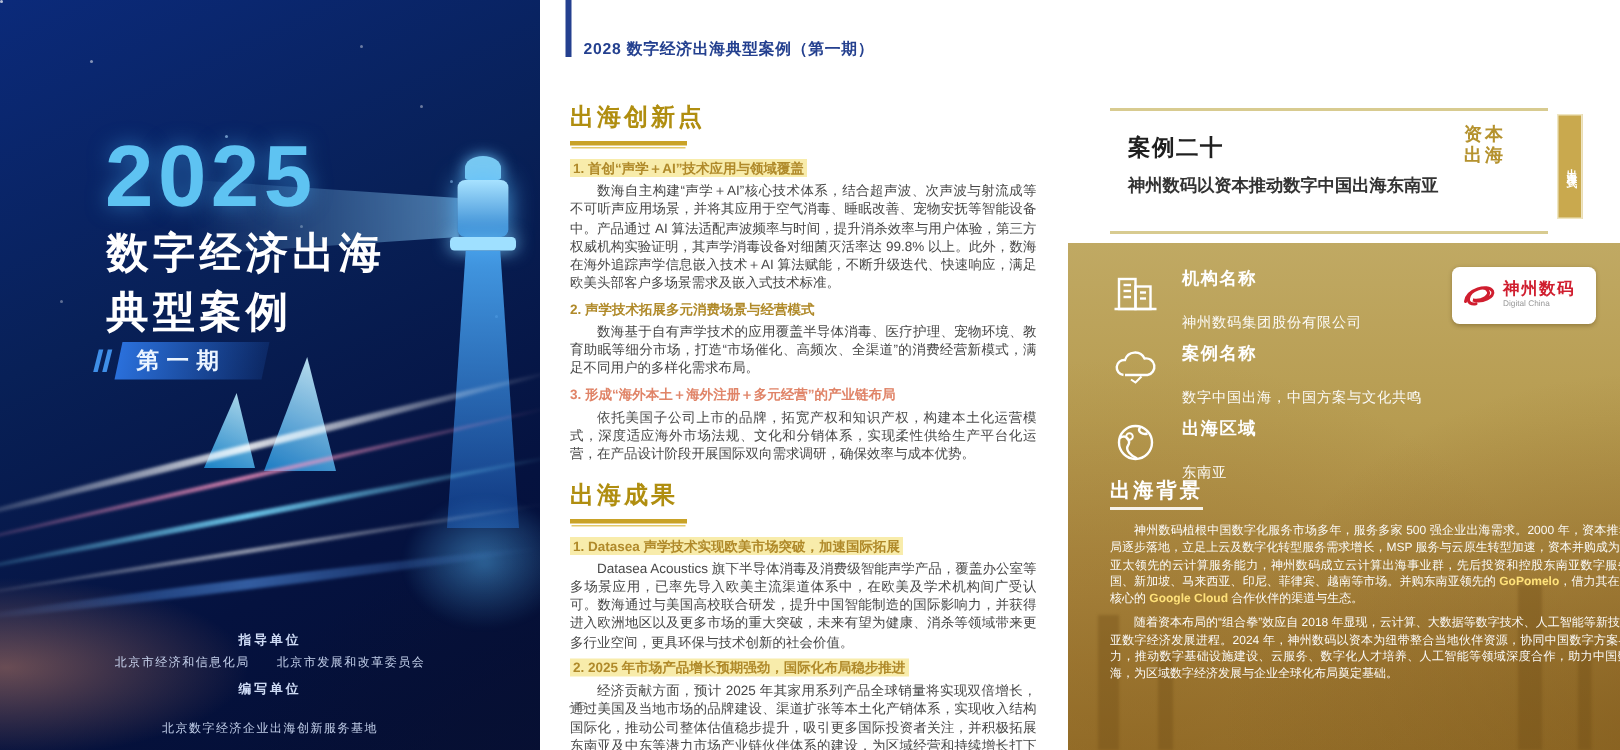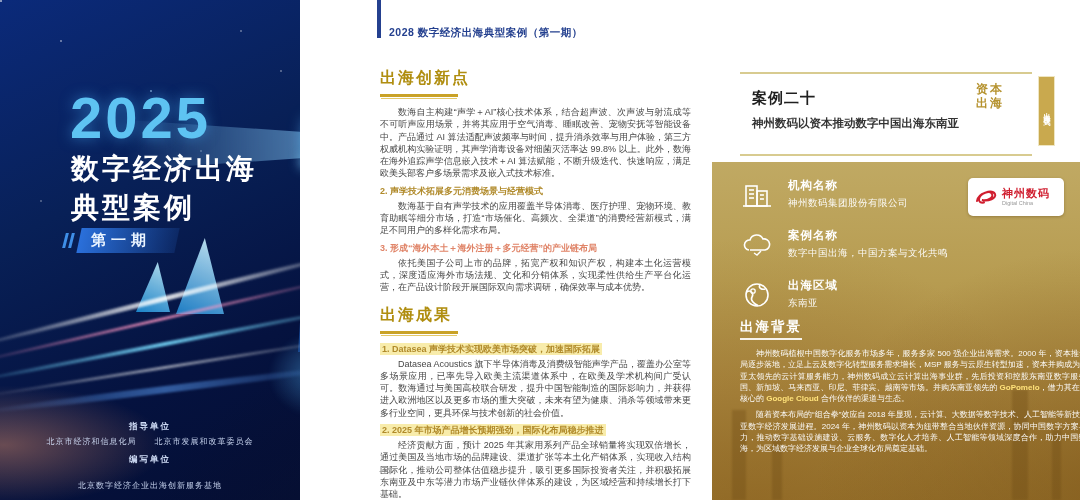--- a/index.html
+++ b/index.html
@@ -1,19 +1,19 @@
 <!DOCTYPE html>
 <html><head>
 <meta charset="utf-8">
 <style>
   html,body{margin:0;padding:0;background:#ffffff;font-family:"Liberation Sans","DejaVu Sans",sans-serif;}
   .screen{position:relative;width:1080px;height:500px;overflow:hidden;background:#fff;}
 
   
-  .cover{position:absolute;left:0;top:0;width:300px;height:500px;overflow:hidden;
+  .cover{position:absolute;left:0;top:0;width:360px;height:500px;overflow:hidden;
     background:linear-gradient(155deg,#0b2a7a 0%,#082057 38%,#05123f 72%,#040e33 100%);}
   .stars{position:absolute;left:0;top:0;width:2px;height:2px;background:rgba(255,255,255,.7);border-radius:50%;
     box-shadow:60px 40px 0 rgba(255,255,255,.5),150px 90px 0 rgba(180,220,255,.6),240px 30px 0 rgba(255,255,255,.4),
     300px 120px 0 rgba(160,210,255,.5),40px 200px 0 rgba(255,255,255,.35),330px 210px 0 rgba(200,230,255,.45),
     200px 150px 0 rgba(255,255,255,.3),280px 70px 0 rgba(255,255,255,.4);}
   .cover-year{position:absolute;left:70px;top:84px;font-size:58px;font-weight:bold;color:#5ec3f2;letter-spacing:3px;
     text-shadow:0 0 14px rgba(70,170,240,.55);}
   .cover-title1{position:absolute;left:71px;top:150px;font-size:28px;font-weight:bold;color:#ffffff;letter-spacing:3px;}
   .cover-title2{position:absolute;left:71px;top:189px;font-size:28px;font-weight:bold;color:#ffffff;letter-spacing:3px;}
   .issue-badge{position:absolute;left:64px;top:228px;display:flex;align-items:center;}
@@ -99,21 +99,21 @@
   .tower-sil{position:absolute;bottom:0;background:rgba(110,75,20,.35);filter:blur(1px);}
   .t1{left:20px;width:14px;height:90px;}
   .t2{left:60px;width:10px;height:64px;}
   .t3{left:300px;width:16px;height:110px;}
   .t4{left:340px;width:9px;height:70px;}
 
   .info-row{position:absolute;left:28px;display:flex;align-items:flex-start;}
   .row1{top:178px;} .row2{top:228px;} .row3{top:278px;}
   .info-icon{width:34px;height:34px;margin-right:14px;flex:none;}
   .info-label{font-size:11.5px;font-weight:bold;color:#fff;letter-spacing:1px;}
-  .info-value{font-size:9.5px;color:rgba(255,255,255,.95);margin-top:4px;letter-spacing:.5px;}
+  .info-value{font-size:9.5px;color:rgba(255,255,255,.95);margin-top:16px;letter-spacing:.5px;}
 
   .logo-box{position:absolute;left:256px;top:178px;width:96px;height:38px;background:#fff;border-radius:5px;
     display:flex;align-items:center;padding:0 6px;box-sizing:border-box;box-shadow:0 1px 3px rgba(60,40,0,.3);}
   .logo-texts{margin-left:4px;line-height:1;}
   .logo-cn{font-size:11px;font-weight:bold;color:#d01e2f;letter-spacing:1px;}
   .logo-en{font-size:5.5px;color:#999;margin-top:2px;}
 
   .bg-head{position:absolute;left:28px;top:318px;font-size:13.5px;font-weight:bold;color:#fff;letter-spacing:2px;}
   .bg-rule{position:absolute;left:28px;top:338px;width:62px;height:2px;background:rgba(255,255,255,.9);}
   .bg-paras{position:absolute;left:28px;right:20px;top:348px;}
@@ -166,20 +166,21 @@
   </div>
 
   <div class="page-mid">
     <div class="run-bar"></div>
     <div class="run-title">2028 数字经济出海典型案例（第一期）</div>
 
     <div class="mid-body">
       <div class="sec-head">出海创新点</div>
       <div class="sec-rule"></div>
 
+      <div class="sub"><span class="hl">1. 首创“声学＋AI”技术应用与领域覆盖</span></div>
       <p class="para">数海自主构建“声学＋AI”核心技术体系，结合超声波、次声波与射流成等不可听声应用场景，并将其应用于空气消毒、睡眠改善、宠物安抚等智能设备中。产品通过 AI 算法适配声波频率与时间，提升消杀效率与用户体验，第三方权威机构实验证明，其声学消毒设备对细菌灭活率达 99.8% 以上。此外，数海在海外追踪声学信息嵌入技术＋AI 算法赋能，不断升级迭代、快速响应，满足欧美头部客户多场景需求及嵌入式技术标准。</p>
 
       <div class="sub">2. 声学技术拓展多元消费场景与经营模式</div>
       <p class="para">数海基于自有声学技术的应用覆盖半导体消毒、医疗护理、宠物环境、教育助眠等细分市场，打造“市场催化、高频次、全渠道”的消费经营新模式，满足不同用户的多样化需求布局。</p>
 
       <div class="sub salmon">3. 形成“海外本土＋海外注册＋多元经营”的产业链布局</div>
       <p class="para">依托美国子公司上市的品牌，拓宽产权和知识产权，构建本土化运营模式，深度适应海外市场法规、文化和分销体系，实现柔性供给生产平台化运营，在产品设计阶段开展国际双向需求调研，确保效率与成本优势。</p>
 
       <div class="results-gap"></div>
       <div class="sec-head">出海成果</div>

